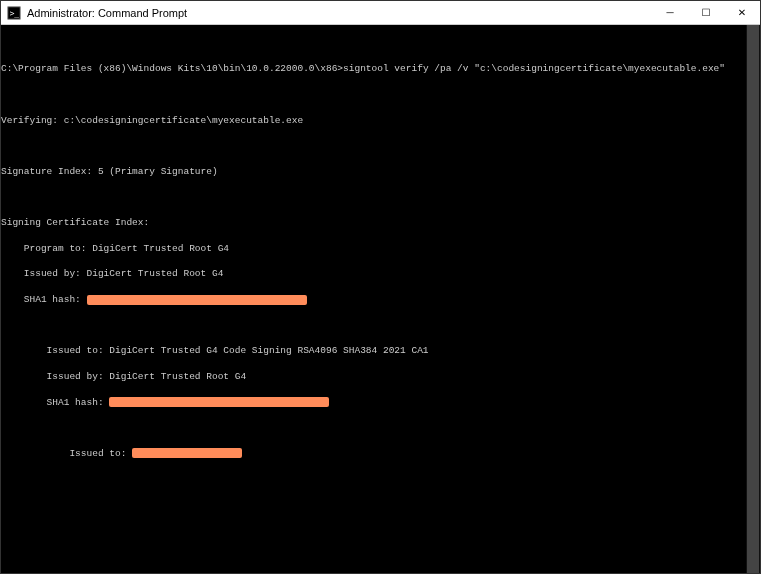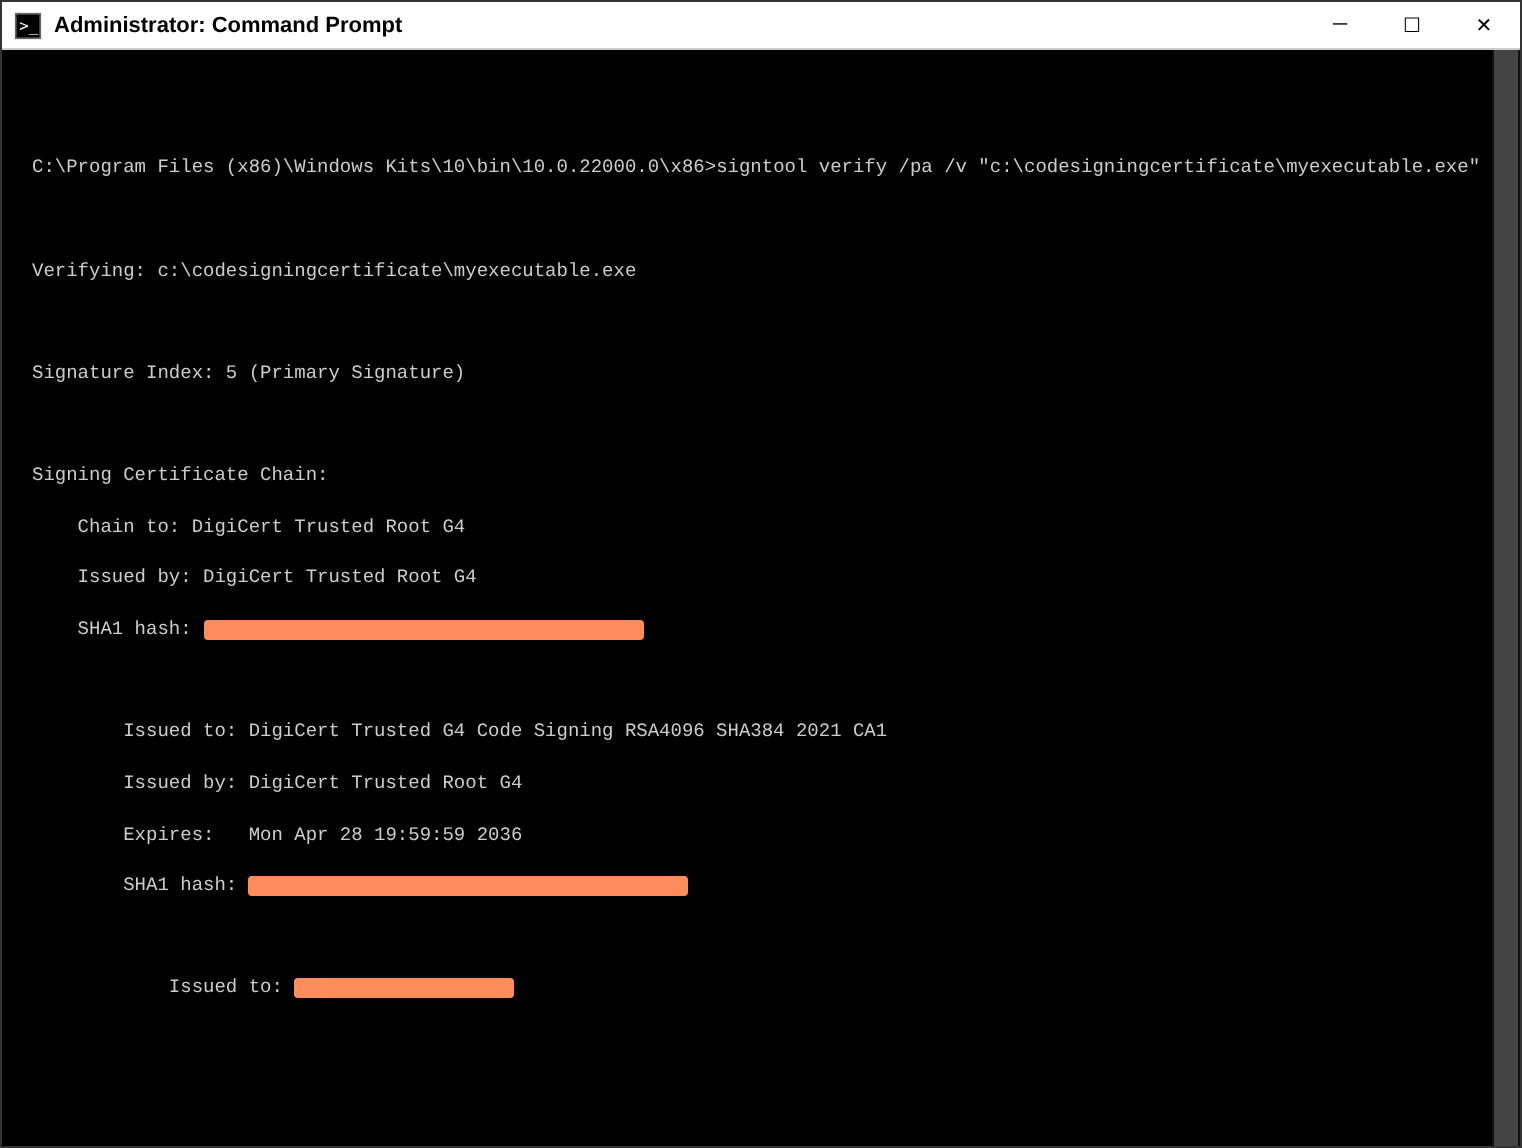--- a/index.html
+++ b/index.html
@@ -20,32 +20,32 @@
       justify-content: space-between;
       padding: 0 0 0 6px;
       border-bottom: 1px solid #ccc;
     }
     .title-left {
       display: flex;
       align-items: center;
       gap: 6px;
     }
     .icon-svg { width: 14px; height: 14px; }
-    .title-text { font-family: "Segoe UI", sans-serif; font-size: 11px; color: #000; font-weight: bold; }
+    .title-text { font-family: "Segoe UI", sans-serif; font-size: 11px; color: #000; }
     .win-controls { display: flex; }
     .win-btn {
       width: 36px; height: 24px;
       display: flex; align-items: center; justify-content: center;
       font-family: "Segoe UI Symbol", sans-serif;
       font-size: 10px;
     }
     .terminal {
       background: #000;
       color: #ccc;
-      padding: 15px;
+      padding: 0;
       line-height: 1.35;
       white-space: pre;
       font-size: 9.5px;
       height: calc(100% - 24px);
       overflow: hidden;
       position: relative;
     }
     .line { white-space: pre; }
     .redact {
       display: inline-block;
@@ -90,28 +90,27 @@
 </div>
 
 <div class="terminal">
 <div class="line"> </div>
 <div class="line"><span>C:\Program Files (x86)\Windows Kits\10\bin\10.0.22000.0\x86&gt;</span><span>signtool verify /pa /v "c:\codesigningcertificate\myexecutable.exe"</span></div>
 <div class="line"> </div>
 <div class="line">Verifying: c:\codesigningcertificate\myexecutable.exe</div>
 <div class="line"> </div>
 <div class="line">Signature Index: 5 (Primary Signature)</div>
 <div class="line"> </div>
-<div class="line">Signing Certificate Chain:</div>
-<div class="line">    Chain to: DigiCert Trusted Root G4</div>
+<div class="line">Signing Certificate Index:</div>
+<div class="line">    Program to: DigiCert Trusted Root G4</div>
 <div class="line">    Issued by: DigiCert Trusted Root G4</div>
 <div class="line"><span>    SHA1 hash: </span><span class="redact r-med"></span></div>
 <div class="line"> </div>
 <div class="line">        Issued to: DigiCert Trusted G4 Code Signing RSA4096 SHA384 2021 CA1</div>
 <div class="line">        Issued by: DigiCert Trusted Root G4</div>
-<div class="line">        Expires:   Mon Apr 28 19:59:59 2036</div>
 <div class="line"><span>        SHA1 hash: </span><span class="redact r-med"></span></div>
 <div class="line"> </div>
 <div class="line"><span>            Issued to: </span><span class="redact r-short"></span></div>
 
 
 
 
 
 
 

